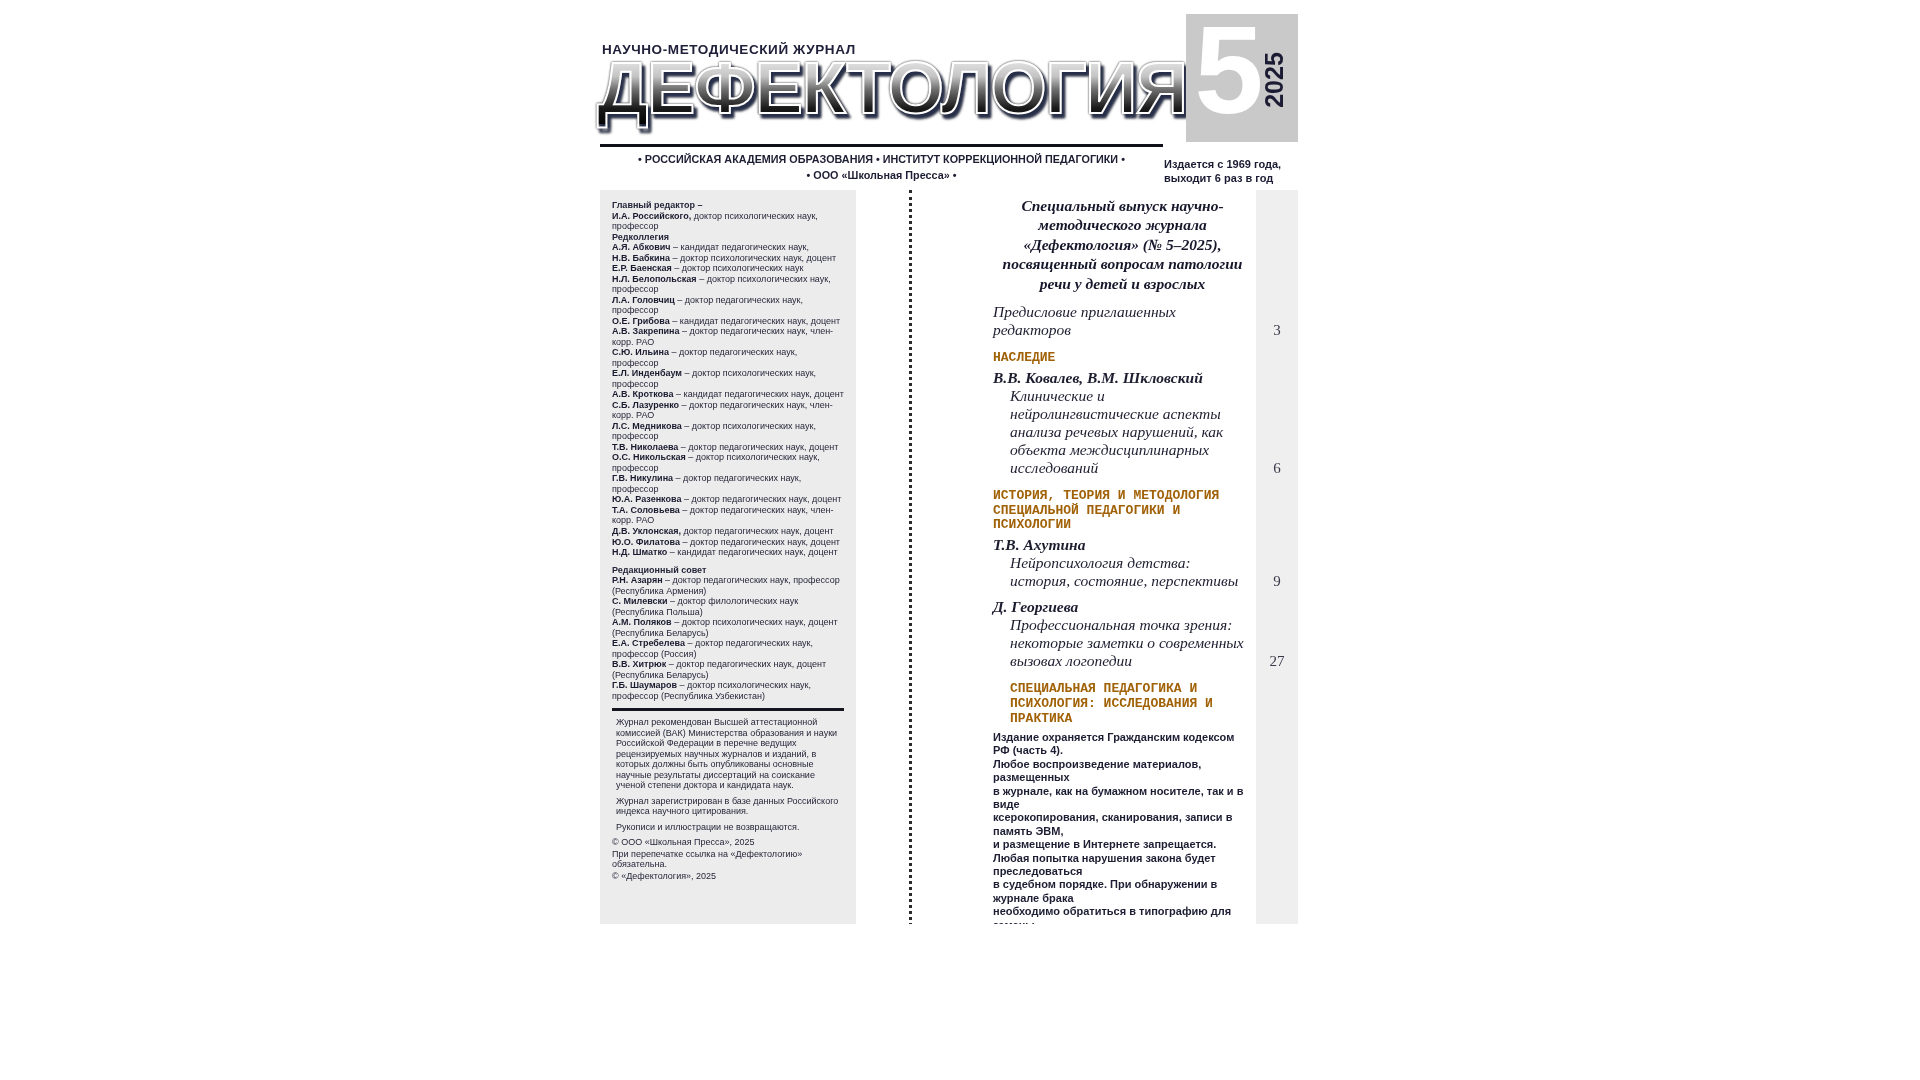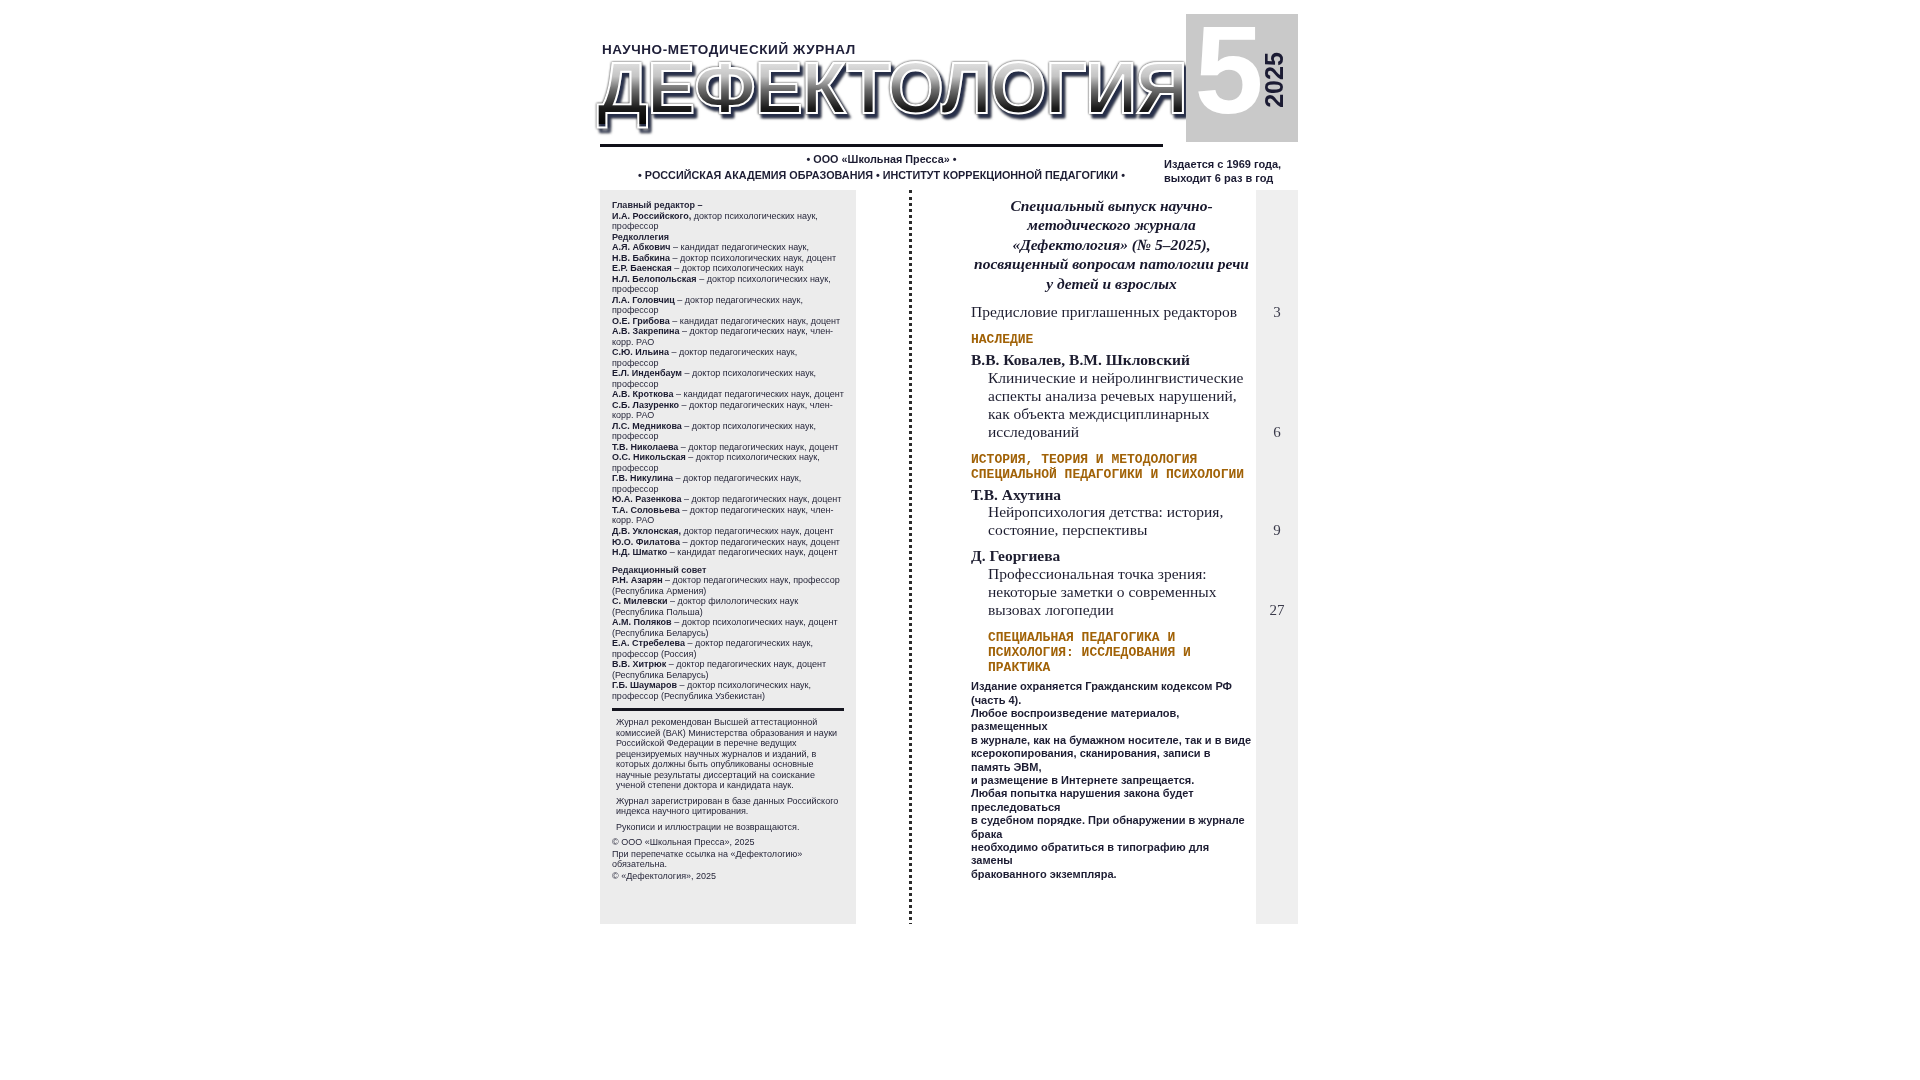--- a/index.html
+++ b/index.html
@@ -38,27 +38,27 @@
   .sb-label.spaced{margin-top:7px;}
   .member{margin:0;}
   .sb-rule{border:0;border-top:3px solid #15151f;margin:7px 0 6px 0;}
   .sb-note{margin:0 0 5px 4px;}
   .sb-note.tight{margin:0 0 1px 0;}
 
   .divider{border-left:3px dotted #2a2a2a;margin-left:7px;margin-right:0;height:808px;}
 
   .toc{flex:1;position:relative;padding-left:13px;box-sizing:border-box;}
   .page-strip{position:absolute;right:0;top:0;bottom:0;width:42px;background:#efefef;}
-  .toc-content{position:relative;z-index:1;padding-top:6px;}
+  .toc-content{position:relative;z-index:1;padding-top:6px;margin-left:22px;}
   .special-note{font-family:"Liberation Serif",serif;font-style:italic;font-weight:bold;
            font-size:15.5px;line-height:1.25;text-align:center;color:#17172c;
            margin:0 46px 10px 0;}
   .toc-entry{display:flex;margin-bottom:8px;}
   .entry-text{flex:1;padding-right:6px;font-family:"Liberation Serif",serif;
-           font-size:15.5px;line-height:1.16;color:#1d1d30;}
+           font-size:15.5px;line-height:1.16;color:#1d1d30;font-style:italic;}
   .entry-authors{font-weight:bold;}
   .entry-title{padding-left:17px;}
   .entry-title.plain{padding-left:0;}
   .entry-page{width:42px;text-align:center;align-self:flex-end;
            font-family:"Liberation Serif",serif;font-size:15px;color:#3a3a4a;}
   .toc-section{font-size:13px;font-weight:bold;line-height:1.15;color:#a16207;
            margin:12px 46px 3px 0;font-family:Liberation Mono, monospace;}
   .toc-section.indented{padding-left:17px;}
   .fine-print{margin:4px 46px 0 0;font-size:11px;font-weight:bold;line-height:1.22;
            color:#1d1d33;white-space:pre-line;}
@@ -73,22 +73,22 @@
       <div class="tagline">НАУЧНО-МЕТОДИЧЕСКИЙ ЖУРНАЛ</div>
       <div class="journal-title">ДЕФЕКТОЛОГИЯ</div>
       <div class="issue-box">
         <div class="issue-number">5</div>
         <div class="issue-year">2025</div>
       </div>
       <div class="pub-info">Издается с 1969 года,
 выходит 6 раз в год</div>
       <div class="title-rule"></div>
       <div class="publisher">
+        <div>• РОССИЙСКАЯ АКАДЕМИЯ ОБРАЗОВАНИЯ • ИНСТИТУТ КОРРЕКЦИОННОЙ ПЕДАГОГИКИ •</div>
         <div>• ООО «Школьная Пресса» •</div>
-        <div>• РОССИЙСКАЯ АКАДЕМИЯ ОБРАЗОВАНИЯ • ИНСТИТУТ КОРРЕКЦИОННОЙ ПЕДАГОГИКИ •</div>
       </div>
     </div>
 
     <div class="main">
 
       <div class="sidebar">
         <div class="sb-label">Главный редактор –</div>
         <div class="member">
           <b>И.А. Российского,</b>
           <span>доктор психологических наук, профессор</span>

